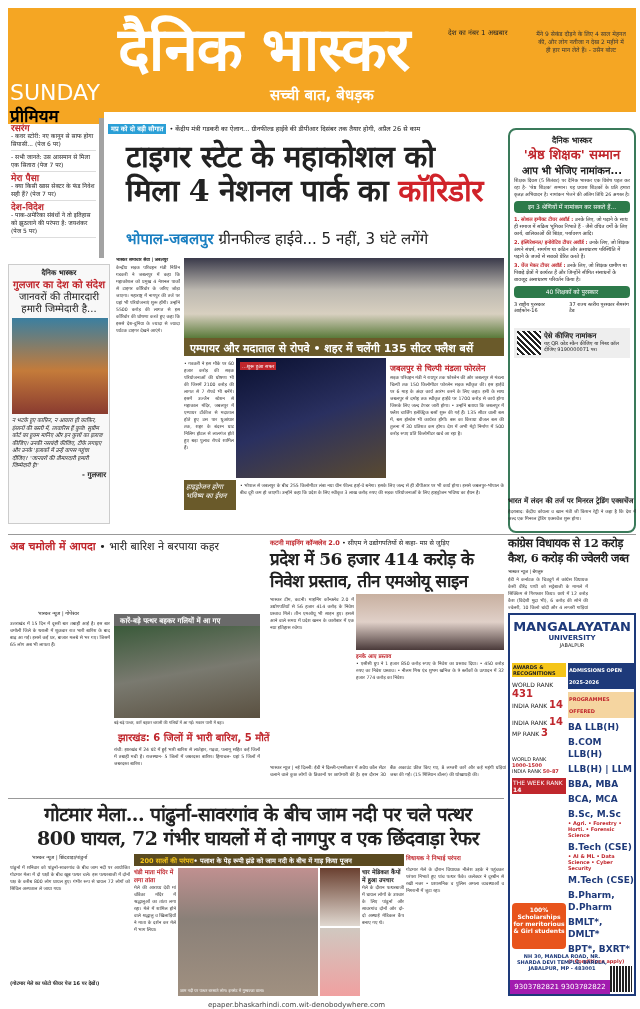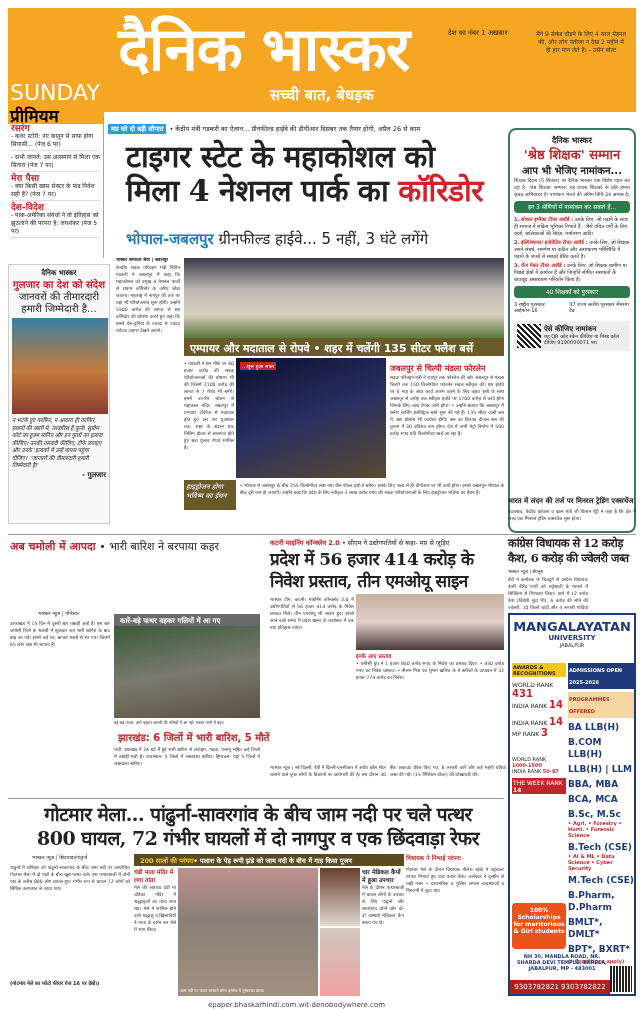--- a/index.html
+++ b/index.html
@@ -9,21 +9,21 @@
 .mast .logo{position:absolute;left:110px;top:8px;font-size:60px;font-weight:bold;color:#fff;letter-spacing:-1px;line-height:66px;font-family:"DejaVu Serif",serif}
 .mast .tag{position:absolute;left:262px;top:76px;font-size:15px;color:#fff;font-weight:bold}
 .mast .no1{position:absolute;left:440px;top:20px;font-size:7px;color:#222}
 .mast .sunday{position:absolute;left:2px;top:74px;font-size:22px;color:#fff;line-height:22px}
 .mast .quote{position:absolute;left:528px;top:22px;width:90px;font-size:6px;color:#333;text-align:center;line-height:8px}
 .dateline{position:absolute;left:100px;top:96px;width:528px;height:14px;background:#c0272d;color:#fff;font-size:6.5px;display:flex;align-items:center}
 .dateline .d1{position:absolute;left:62px}
 .dateline .d2{position:absolute;left:225px}
 .dateline .site{position:absolute;right:4px;font-size:9px;font-weight:bold}
 .dateline .sun{position:absolute;left:200px;top:-6px;width:14px;height:14px;background:#f5c518;border-radius:50%}
-.left{position:absolute;left:0;top:110px;width:96px;height:140px;border-right:1px solid #a3a3a3;padding:4px 3px;font-size:6px;line-height:8px}
+.left{position:absolute;left:0;top:110px;width:96px;height:140px;border-right:5px solid #a3a3a3;padding:4px 3px;font-size:6px;line-height:8px}
 .left h4{color:#c0272d;font-size:9px;margin-top:2px}
 .left p{border-bottom:1px solid #ddd;padding-bottom:2px;margin-bottom:2px}
 .kicker{position:absolute;left:100px;top:116px;font-size:6.5px;white-space:nowrap}
 .kicker .tag{background:#2a9fd6;color:#fff;padding:1px 3px;font-weight:bold;margin-right:3px}
 .hl1{position:absolute;left:118px;top:132px;width:378px;font-size:30px;line-height:34px;font-weight:bold;color:#222;font-family:"DejaVu Serif",serif;letter-spacing:-0.5px}
 .hl1 .red{color:#d0232a}
 .sub1{position:absolute;left:118px;top:220px;font-size:15px;color:#222;white-space:nowrap}
 .sub1 .blue{color:#1a7fc1;font-weight:bold}
 .body{font-size:4.6px;line-height:7px;color:#333;text-align:justify}
 .img{position:absolute;background:#556}
@@ -36,33 +36,33 @@
 .gz .t{font-size:10px;text-align:center;line-height:12px}
 .gz .photo{width:96px;height:96px;background:linear-gradient(#3b7fa0,#c47b3a 55%,#8a3b30);margin:3px 0}
 .gz .verse{font-size:5.5px;line-height:7.5px;font-style:italic}
 .rp{position:absolute;left:500px;top:120px;width:128px;height:405px;border:2px solid #3a7a5a;border-radius:8px;padding:4px;background:#fff}
 .rp .brand{text-align:center;font-size:8px;font-weight:bold}
 .rp .t1{text-align:center;font-size:13px;color:#c0272d;font-weight:bold}
 .rp .t2{text-align:center;font-size:10px;font-weight:bold}
 .rp .g{background:#2d7a4a;color:#fff;font-size:6px;text-align:center;border-radius:4px;padding:2px;margin:3px 0}
 .rp .cat{font-size:5px;line-height:7px;margin-top:2px}
 .rp .cat b{color:#c0272d}
-.rp .qr{display:flex;gap:3px;background:#eee;padding:3px;margin-top:8px;font-size:5px}
+.rp .qr{display:flex;gap:3px;background:#eee;padding:3px;margin-top:15px;font-size:5px}
 .rp .qr .box{width:24px;height:24px;background:repeating-linear-gradient(45deg,#222 0 2px,#fff 2px 4px);flex-shrink:0}
 .hr{position:absolute;height:1px;background:#999}
 .hl2{position:absolute;font-weight:bold;color:#222;font-family:"DejaVu Serif",serif;letter-spacing:-0.5px}
 .ad{position:absolute;left:500px;top:605px;width:128px;height:383px;border:2px solid #1e3a7a;background:#fff;font-size:7px}
 .ad .head{font-size:13px;color:#1e3a7a;font-weight:bold;text-align:center;padding-top:4px}
 .ad .prog{position:absolute;left:58px;top:48px;width:66px;font-size:9px;color:#1e3a7a;font-weight:bold;line-height:12px}
 .ad .prog div{margin-bottom:3px}
 .ad .prog small{font-size:5px;color:#c0272d;display:block;line-height:6px}
 .ad .ranks{position:absolute;left:2px;top:48px;width:54px;font-size:6px}
 .ad .schol{position:absolute;left:2px;top:288px;width:54px;height:46px;background:#e8541c;color:#fff;text-align:center;font-size:6px;border-radius:4px;padding-top:3px;font-weight:bold}
 .ad .addr{position:absolute;left:2px;top:338px;width:100px;font-size:5px;font-weight:bold;color:#1e3a7a;text-align:center}
-.ad .phone{position:absolute;left:0;bottom:0;width:100px;height:14px;background:#b91c1c;color:#fff;font-size:7px;display:flex;align-items:center;justify-content:center}
+.ad .phone{position:absolute;left:0;bottom:0;width:100px;height:14px;background:#a21caf;color:#fff;font-size:7px;display:flex;align-items:center;justify-content:center}
 .ad .qrc{position:absolute;right:2px;bottom:2px;width:22px;height:26px;background:repeating-linear-gradient(90deg,#222 0 2px,#fff 2px 3px);font-size:4px}
 .footer{position:absolute;left:200px;top:993px;font-size:7px;color:#444}
 </style>
 </head>
 <body>
 
 <div class="page">
 
   <div class="mast">
     <div class="logo">दैनिक भास्कर</div>

